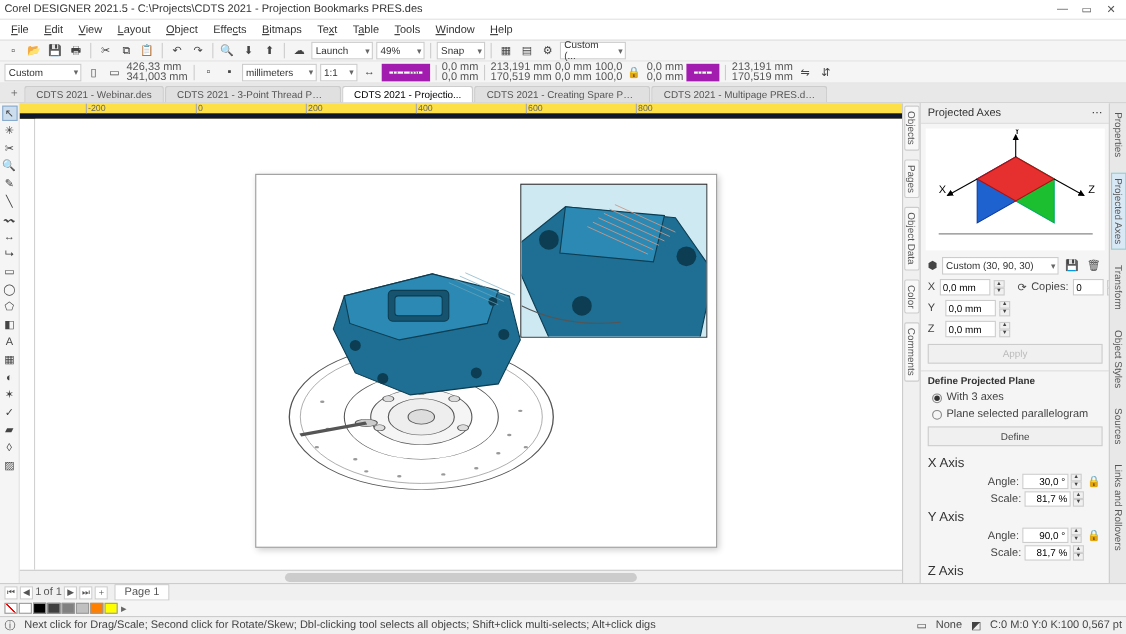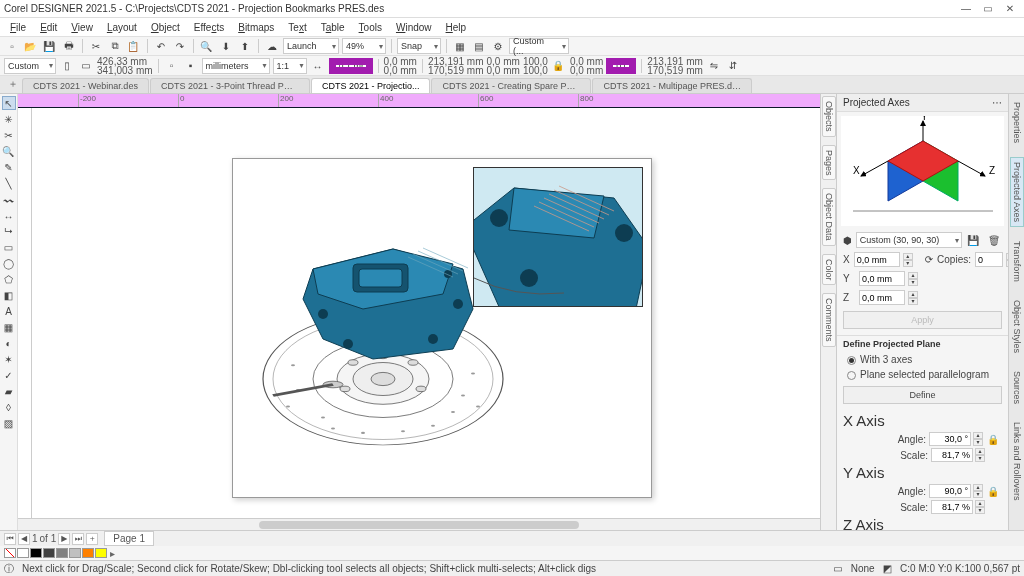--- a/index.html
+++ b/index.html
@@ -19,21 +19,21 @@
 .prop-bar{height:20px;background:#f5f5f5;border-bottom:1px solid #e0e0e0;display:flex;align-items:center;padding:0 4px;gap:3px}
 .xy-stack{display:flex;flex-direction:column;font-size:8px;line-height:9px;color:#555}
 .tabs{height:18px;background:#e8e8e8;display:flex;align-items:flex-end;padding:0 4px;gap:0;border-bottom:1px solid #ccc}
 .tab{padding:2px 10px;background:#e0e0e0;border:1px solid #ccc;border-bottom:none;font-size:9px;color:#555;margin-right:1px;border-radius:3px 3px 0 0;max-width:160px;white-space:nowrap;overflow:hidden;text-overflow:ellipsis}
 .tab.active{background:#fff;color:#000}
 .main{flex:1;display:flex;min-height:0}
 .tool-palette{width:18px;background:#f5f5f5;border-right:1px solid #ddd;display:flex;flex-direction:column;align-items:center;padding:2px 0;gap:2px}
 .tool-palette .tp{width:14px;height:14px;display:flex;align-items:center;justify-content:center;color:#444;font-size:10px}
 .tool-palette .tp.sel{background:#cde;border:1px solid #8ac}
 .canvas-wrap{flex:1;display:flex;flex-direction:column;min-width:0}
-.ruler-h{height:14px;background:#f0abfc;border-bottom:1px solid #0f172a;position:relative;overflow:hidden}
+.ruler-h{height:14px;background:#fde047;border-bottom:5px solid #0f172a;position:relative;overflow:hidden}
 .ruler-h .tick{position:absolute;top:0;height:14px;border-left:1px solid #aaa;font-size:8px;color:#666;padding-left:1px}
 .canvas-area{flex:1;display:flex;min-height:0}
 .ruler-v{width:14px;background:#fff;border-right:1px solid #ccc}
 .canvas{flex:1;background:#fff;position:relative;overflow:hidden}
 .page{position:absolute;left:200px;top:50px;width:420px;height:340px;background:#fff;box-shadow:2px 2px 6px rgba(0,0,0,.2);border:1px solid #999}
 .brake-svg{position:absolute;left:10px;top:60px;width:280px;height:260px}
 .detail{position:absolute;right:8px;top:8px;width:170px;height:140px;border:1px solid #333;background:#d0ecf5;overflow:hidden}
 .dock-right{width:16px;background:#f0f0f0;border-left:1px solid #ccc;display:flex;flex-direction:column;align-items:center;padding-top:2px;gap:8px}
 .dock-right .dtab{writing-mode:vertical-rl;font-size:9px;color:#555;padding:4px 1px;border:1px solid #ccc;background:#f8f8f8;border-radius:2px}
 .right-panel{width:172px;background:#f5f5f5;border-left:1px solid #ccc;display:flex;flex-direction:column;overflow-y:auto}
@@ -43,21 +43,21 @@
 .panel-row .lbl{width:12px}
 .panel-row input{width:46px;height:15px;border:1px solid #ccc;font-size:9px;padding:0 2px}
 .spin{display:flex;flex-direction:column;margin-left:-1px}
 .spin div{width:10px;height:7px;border:1px solid #ccc;background:#f0f0f0;font-size:6px;line-height:5px;text-align:center}
 .btn-wide{margin:4px 6px;padding:3px;border:1px solid #ccc;background:#f0f0f0;text-align:center;font-size:9px;color:#444}
 .sect{padding:3px 6px;font-size:9px;color:#333;font-weight:bold;border-top:1px solid #ddd;margin-top:2px}
 .radio-row{padding:2px 10px;font-size:9px;color:#444;display:flex;align-items:flex-end;gap:4px}
 .radio{width:9px;height:9px;border:1px solid #888;border-radius:50%;display:inline-flex;align-items:center;justify-content:center}
 .radio.on::after{content:"";width:5px;height:5px;background:#333;border-radius:50%}
 .axis-block{padding:2px 6px}
-.axis-block .at{font-size:15px;color:#333;margin:2px 0}
+.axis-block .at{font-size:12px;color:#333;margin:2px 0}
 .axis-row{display:flex;align-items:center;justify-content:flex-end;gap:3px;font-size:9px;color:#444;margin:1px 0}
 .axis-row .albl{width:30px;text-align:right}
 .axis-row input{width:42px;height:14px;border:1px solid #ccc;font-size:9px;padding:0 2px;text-align:right}
 .far-right{width:16px;background:#e8e8e8;border-left:1px solid #ccc;display:flex;flex-direction:column;align-items:center;padding-top:4px;gap:10px}
 .far-right .ftab{writing-mode:vertical-rl;font-size:9px;color:#555;padding:4px 1px}
 .page-nav{height:16px;background:#f0f0f0;border-top:1px solid #ccc;display:flex;align-items:center;padding:0 4px;gap:2px;font-size:9px;color:#555}
 .page-nav .pn{width:12px;height:12px;border:1px solid #ccc;background:#fff;display:flex;align-items:center;justify-content:center;font-size:8px}
 .page-nav .ptab{padding:1px 8px;background:#fff;border:1px solid #ccc;margin-left:4px}
 .swatches{height:14px;background:#f5f5f5;display:flex;align-items:center;padding:0 4px;gap:1px}
 .sw{width:12px;height:10px;border:1px solid #999}
@@ -114,21 +114,21 @@
   <span class="tsep"></span>
   <div class="tdrop" style="width:44px">Snap</div>
   <span class="tsep"></span>
   <span class="tbtn">▦</span>
   <span class="tbtn">▤</span>
   <span class="tbtn">⚙</span>
   <div class="tdrop" style="width:60px">Custom (...</div>
 </div>
 
 <div class="prop-bar">
-  <div class="tdrop" style="width:52px">Custom</div>
+  <div class="tdrop" style="width:70px">Custom</div>
   <span class="tbtn">▯</span>
   <span class="tbtn">▭</span>
   <div class="xy-stack">
     <span>426,33 mm</span>
       <span>341,003 mm</span>
   </div>
   <span class="tsep"></span>
   <span class="tbtn">▫</span>
   <span class="tbtn">▪</span>
   <div class="tdrop" style="width:68px">millimeters</div>

